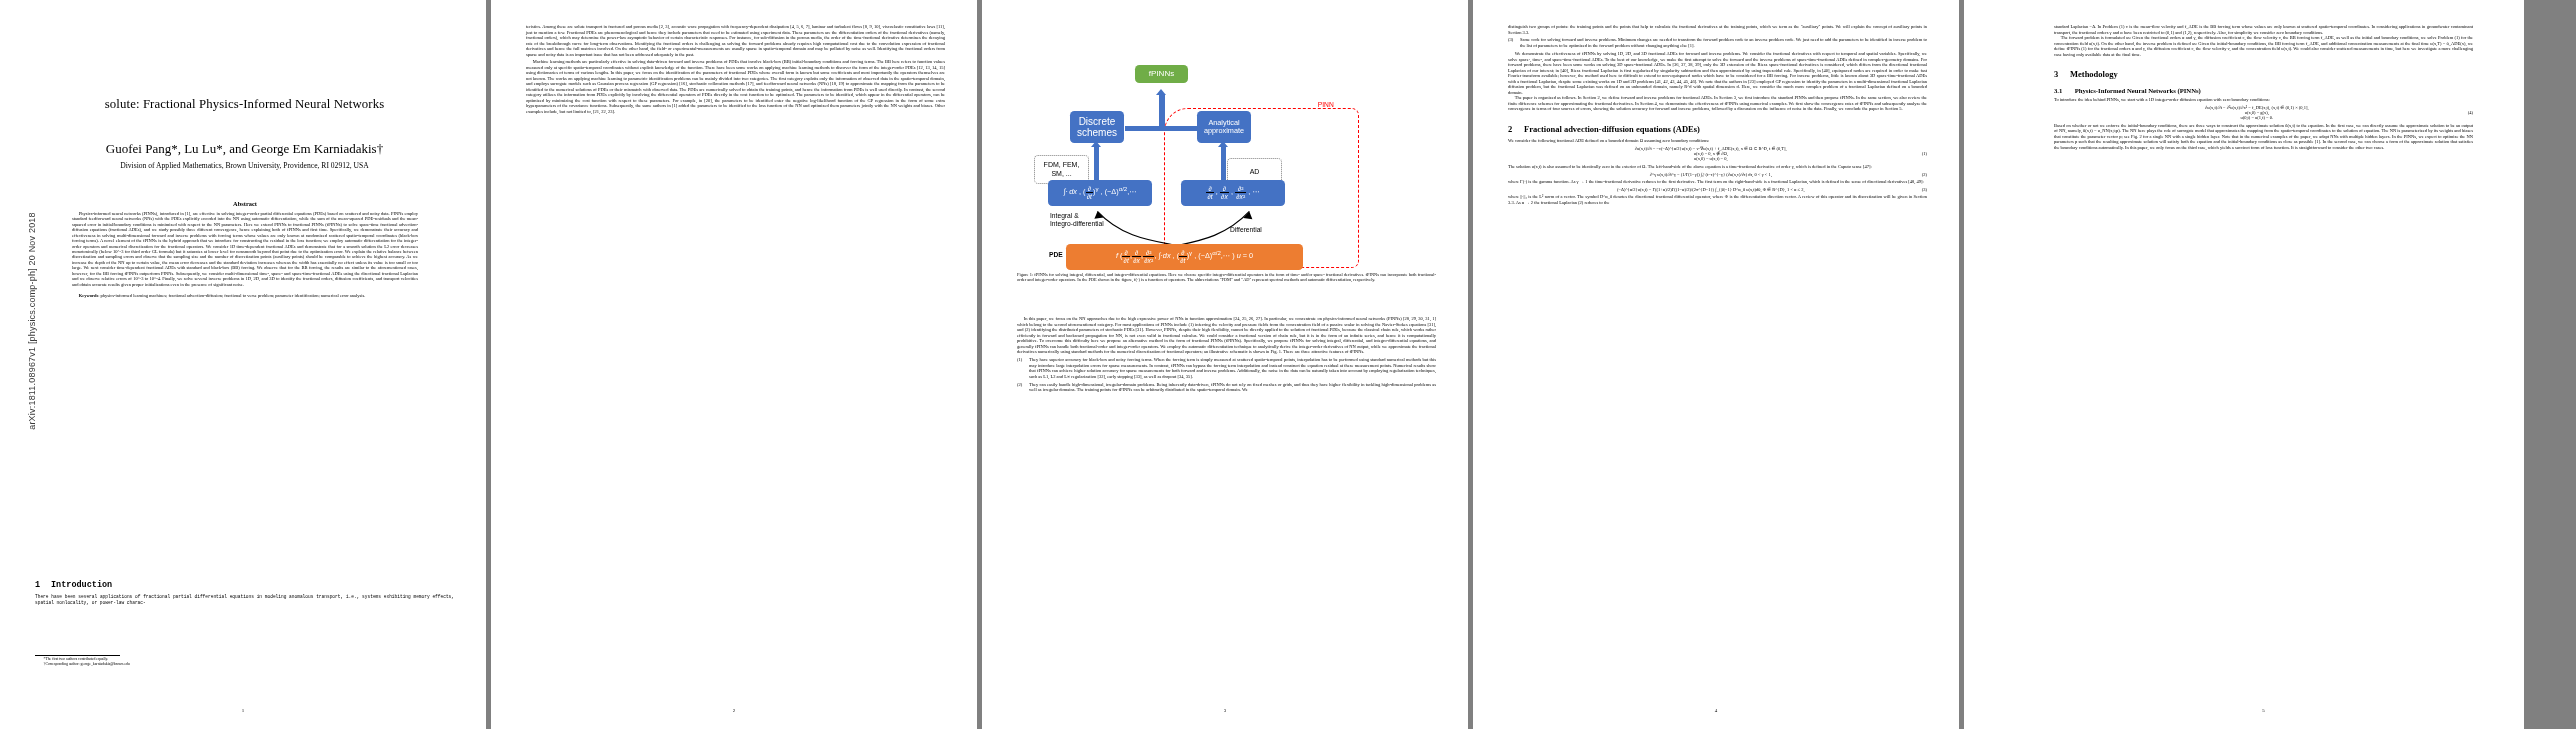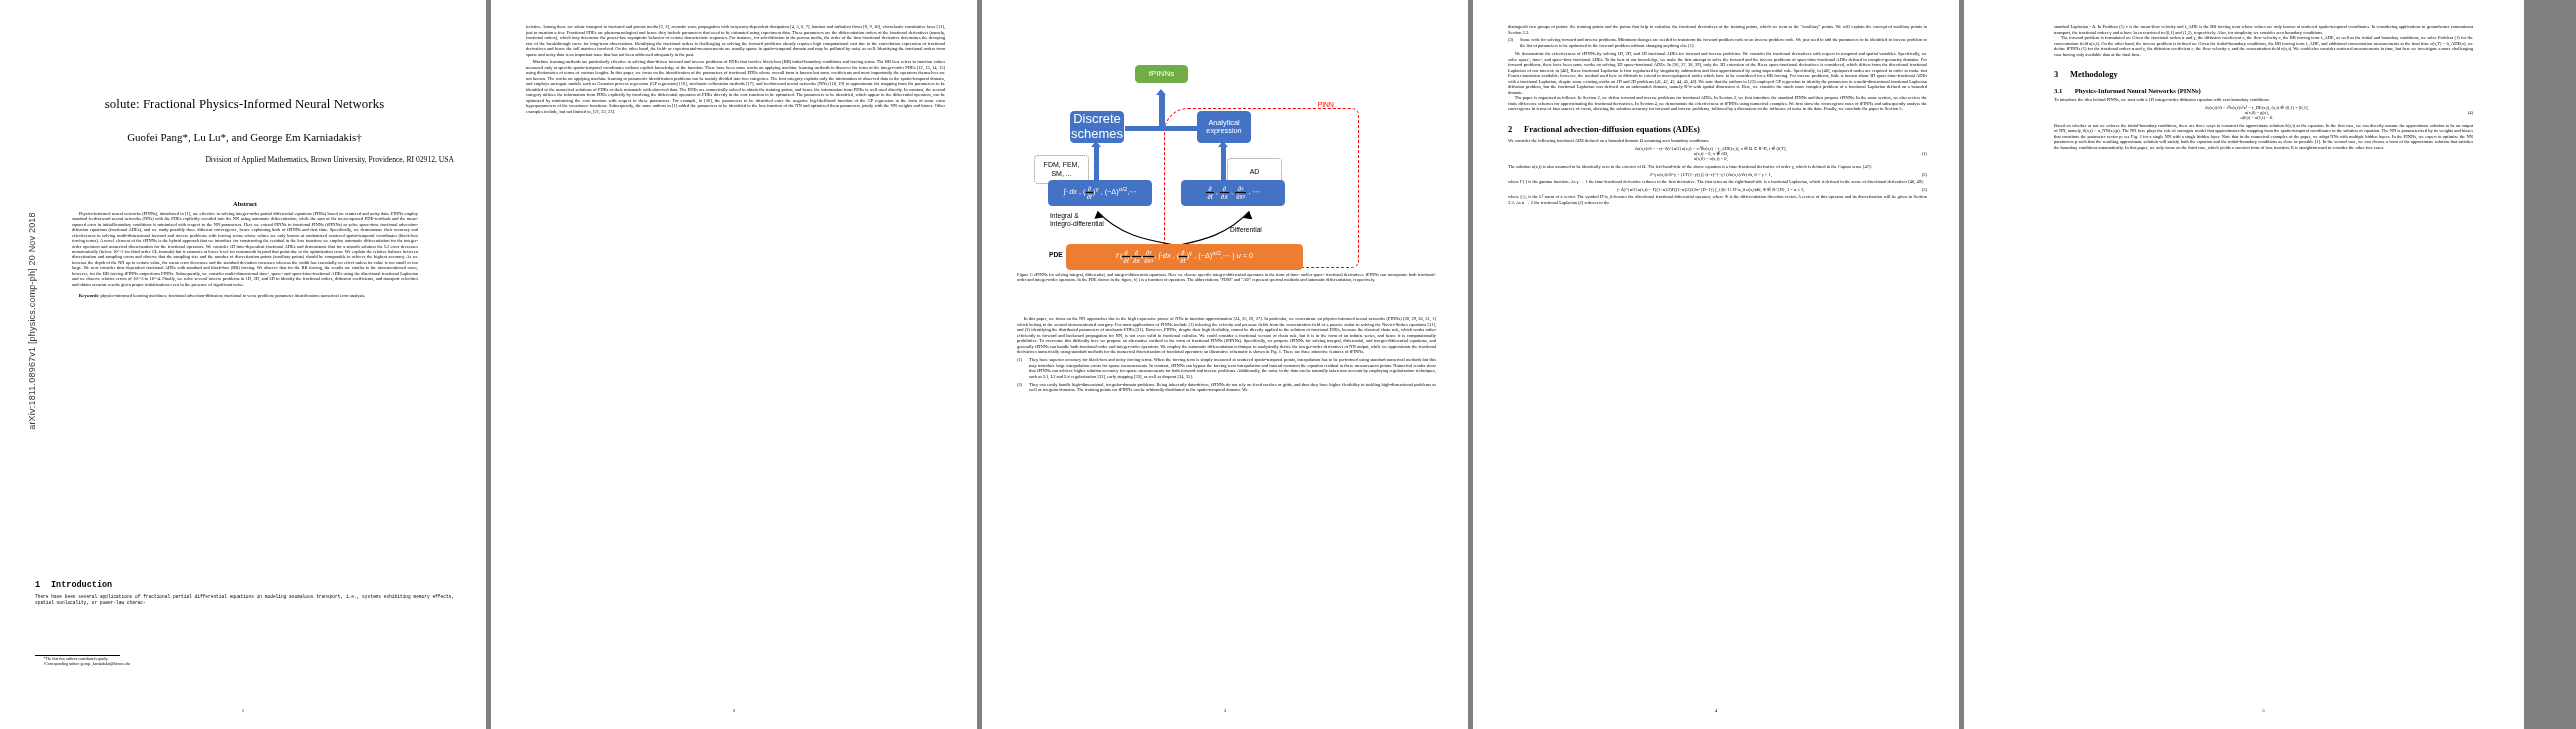--- a/index.html
+++ b/index.html
@@ -14,22 +14,22 @@
 
   .arxiv-stamp{
     position:absolute;left:-90px;top:316px;width:243px;
     transform:rotate(-90deg);transform-origin:center center;
     font-family:"Liberation Sans",sans-serif;font-size:9px;color:#3a3a3a;
     letter-spacing:0.2px;white-space:nowrap;text-align:center;
   }
 
   .col{position:absolute;}
   .title{font-size:12.8px;text-align:center;letter-spacing:0.1px;}
-  .authors{font-size:11px;text-align:center;margin-top:19px;}
-  .affil{font-size:7.6px;text-align:right;margin-top:12px;}
+  .authors{font-size:13px;text-align:center;margin-top:29px;}
+  .affil{font-size:7.6px;text-align:center;margin-top:4px;}
   .abs-h{font-size:6.4px;text-align:center;font-weight:bold;margin-top:20.7px;}
   .abs{font-size:4.5px;line-height:1.22;text-align:justify;margin-top:3.6px;}
   .kw{font-size:4.5px;line-height:1.22;text-align:justify;margin-top:5.5px;}
   .sec{font-size:8.5px;font-weight:bold;margin-top:12px;margin-bottom:4.3px;}
   .sec span.n{display:inline-block;min-width:16px;}
   .subsec{font-size:6.7px;font-weight:bold;margin-top:8px;margin-bottom:3px;}
   .subsec span.n{display:inline-block;min-width:20.7px;}
   .body{font-size:4.5px;line-height:1.235;text-align:justify;}
   .body p{margin:0 0 0 0;text-indent:6.7px;}
   .body p.noind{text-indent:0;}
@@ -127,25 +127,25 @@
       <div class="pinnbox" style="left:176px;top:96px;width:193px;height:158px;border-top-left-radius:24px;"></div>
       <div class="pinnlbl" style="left:328px;top:89px;">PINN</div>
 
       <div class="nd green" style="left:147px;top:53px;width:53px;height:18px;font-size:8px;">fPINNs</div>
 
       <div class="arw" style="left:171px;top:83px;width:6px;height:33px;"></div>
       <div class="arwhead" style="left:168px;top:77px;"></div>
 
       <div class="arw" style="left:137px;top:114px;width:101px;height:4.9px;"></div>
 
-      <div class="nd blue" style="left:82px;top:99px;width:54px;height:32px;font-size:13px;white-space:pre-line;">Discrete
+      <div class="nd blue" style="left:82px;top:99px;width:54px;height:32px;font-size:10px;white-space:pre-line;">Discrete
 schemes</div>
 
       <div class="nd blue" style="left:209px;top:99px;width:54px;height:32px;font-size:7.3px;white-space:pre-line;">Analytical
-expression</div>
+approximate</div>
 
       <div class="arw" style="left:106px;top:135px;width:4.9px;height:33px;"></div>
       <div class="arwhead" style="left:103px;top:129px;"></div>
       <div class="arw" style="left:233px;top:135px;width:4.9px;height:33px;"></div>
       <div class="arwhead" style="left:230px;top:129px;"></div>
 
       <div class="nd dash" style="left:46px;top:143px;width:53px;height:27px;font-size:7px;white-space:pre-line;color:#000;">FDM, FEM,
 SM, ...</div>
       <div class="nd dash" style="left:239px;top:146px;width:53px;height:27px;font-size:7px;color:#000;">AD</div>
 

